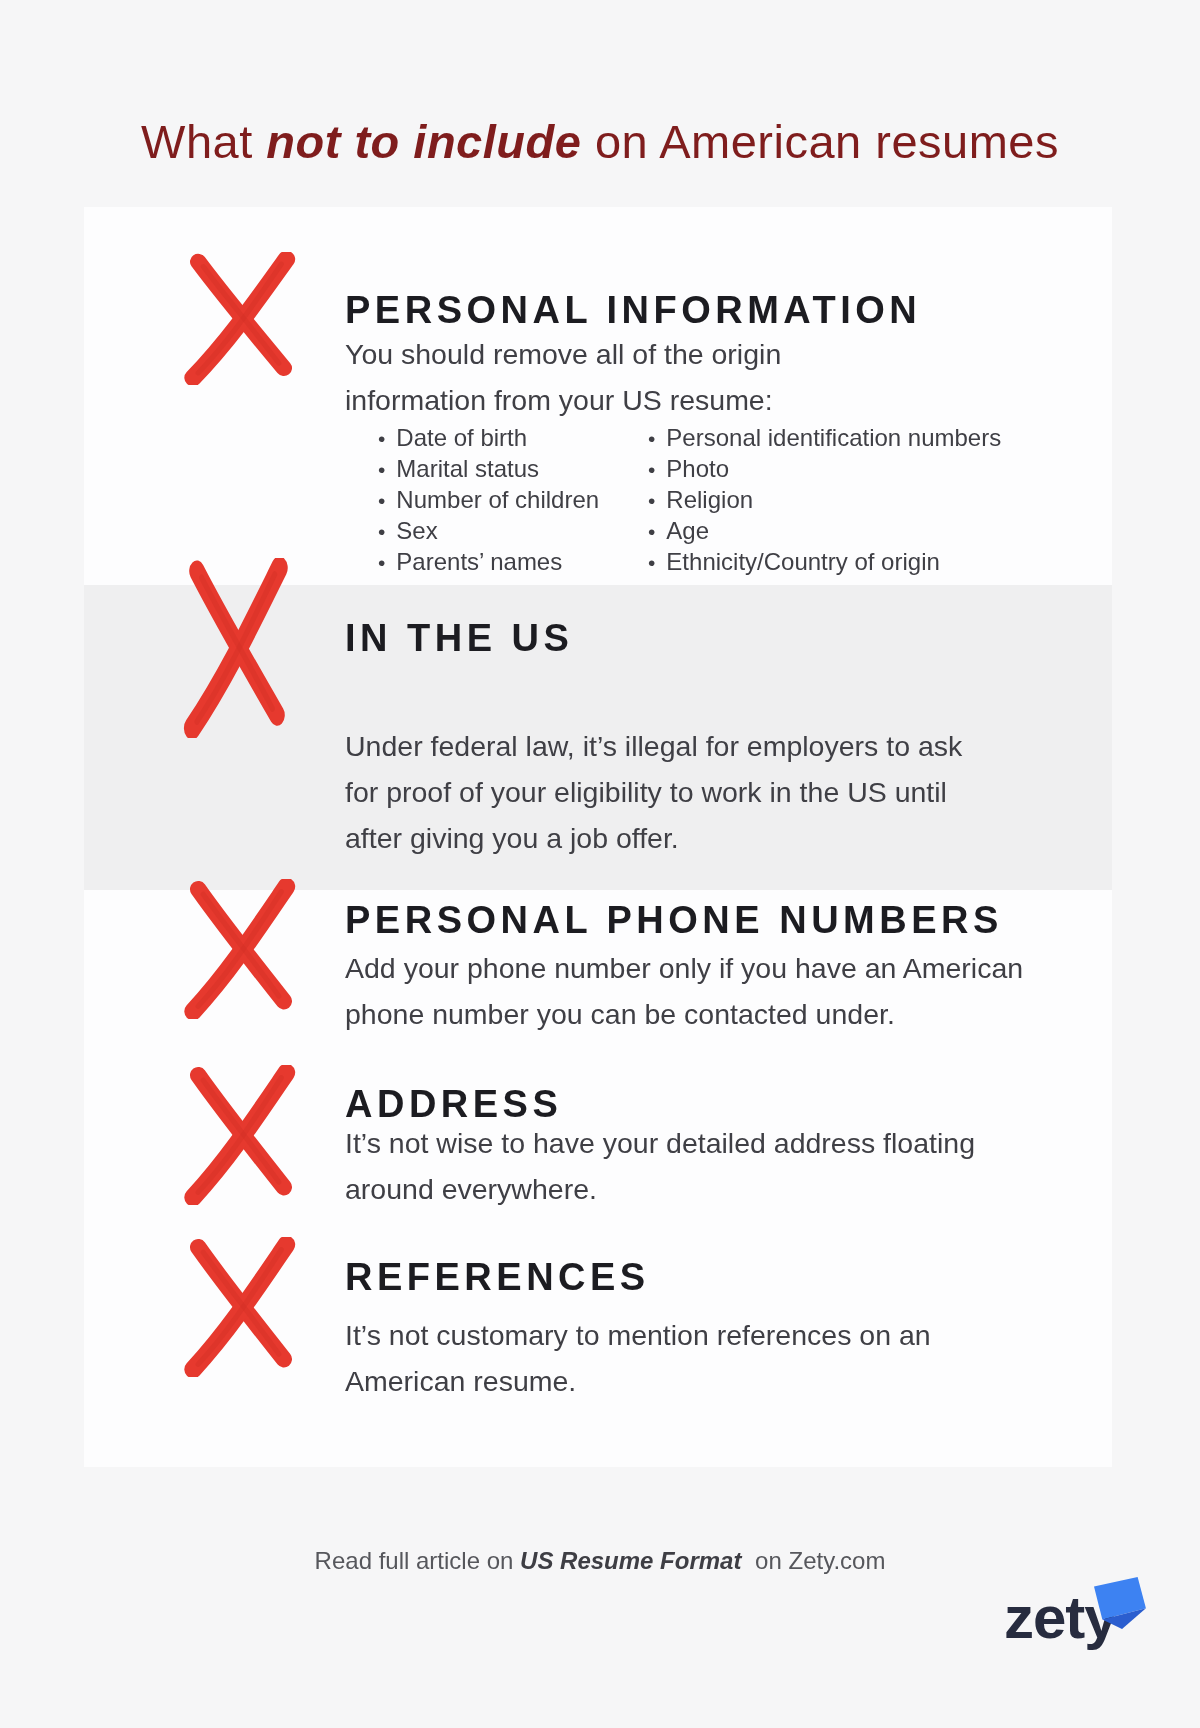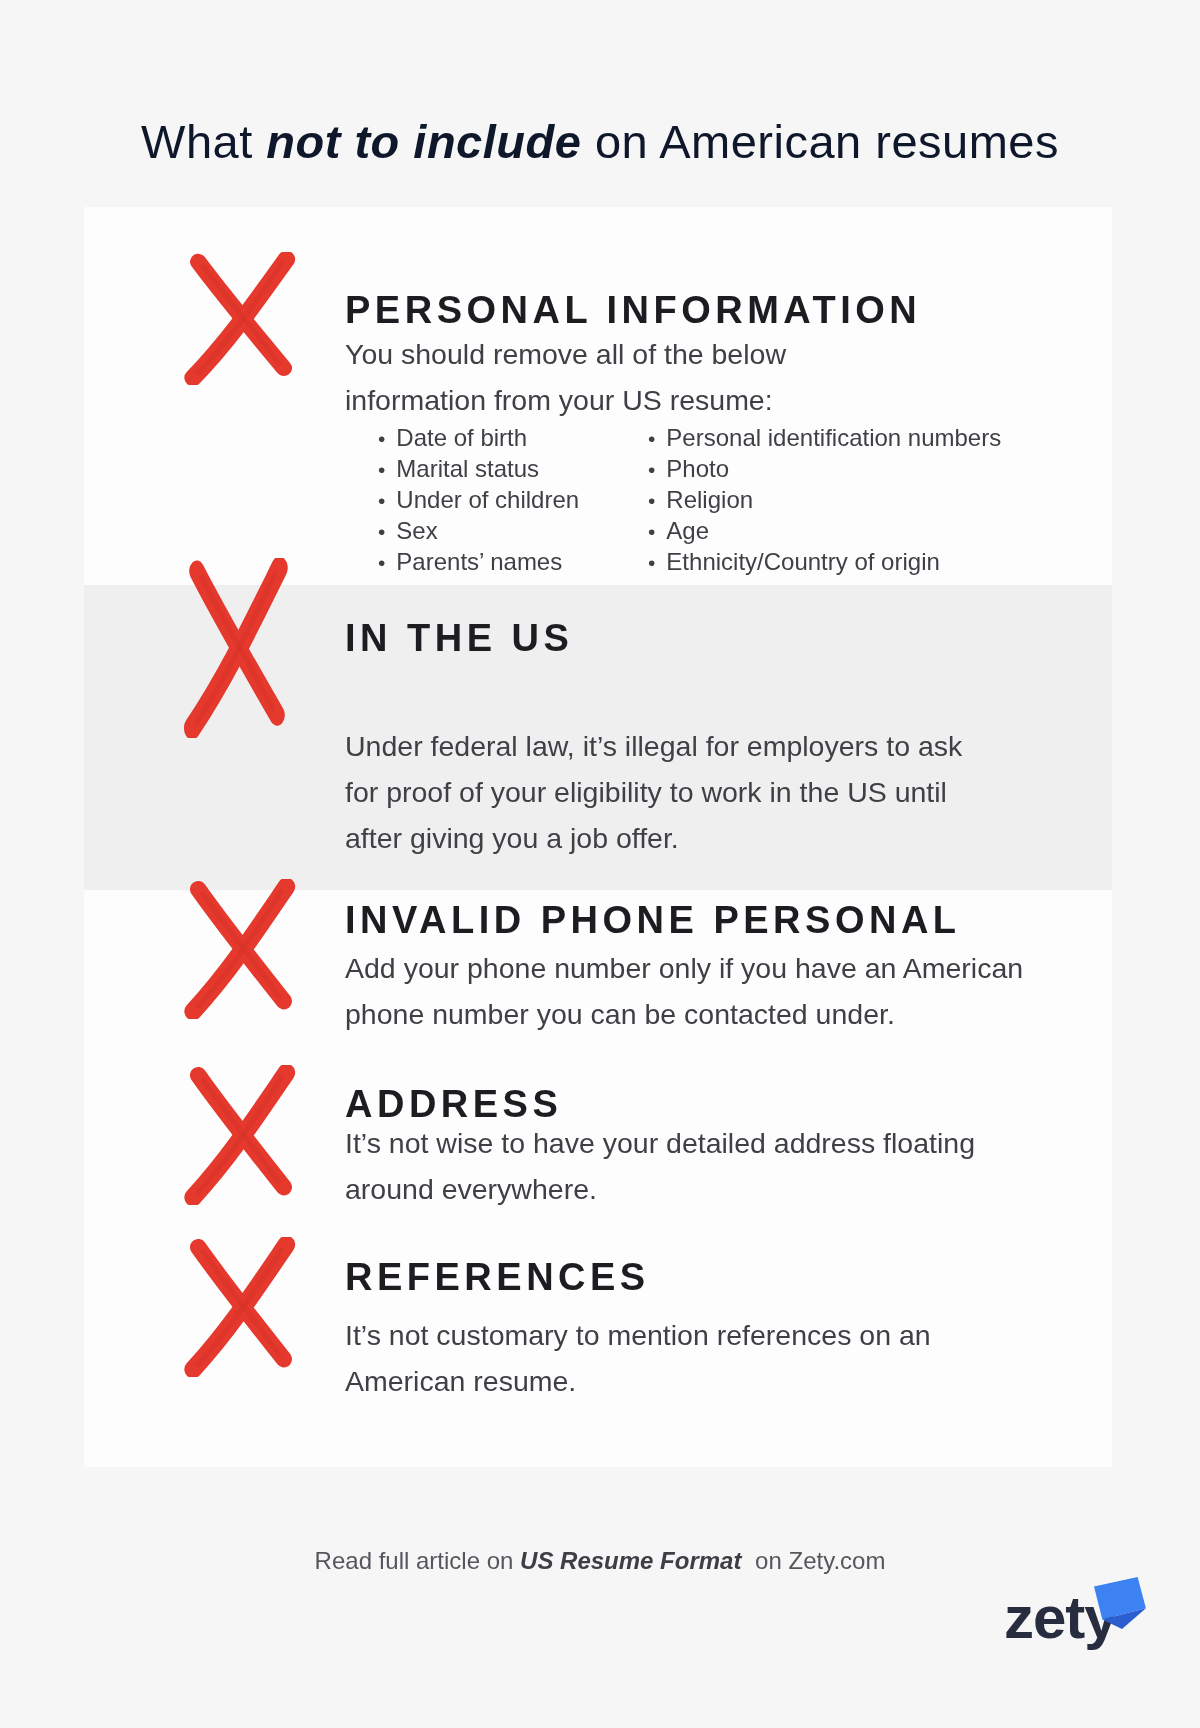--- a/index.html
+++ b/index.html
@@ -7,21 +7,21 @@
     width:1200px;height:1728px;
     background:#f6f6f7;
     font-family:"Liberation Sans", sans-serif;
   }
   #page{position:relative;width:1200px;height:1728px;overflow:hidden;background:#f6f6f7;}
 
   
   .title{
     position:absolute;left:0;top:112px;width:100%;
     text-align:center;font-size:47px;line-height:60px;
-    color:#0f172a;letter-spacing:.5px;font-weight:400;
+    color:#7f1d1d;letter-spacing:.5px;font-weight:400;
   }
   .title .em{font-weight:800;font-style:italic;}
 
   
   .card{
     position:absolute;left:84px;top:207px;width:1028px;height:1260px;
     background:#fdfdfe;
   }
   .band{
     position:absolute;left:0;top:378px;width:1028px;height:305px;
@@ -96,28 +96,28 @@
     <div class="x-mark x1">
       <svg viewBox="0 0 100 110" preserveAspectRatio="none" aria-hidden="true">
         <path d="M16,8 C36,36 60,66 84,96" stroke="#e6392e" stroke-width="13" fill="none" stroke-linecap="round"></path>
         <path d="M86,6 C64,38 40,74 12,104" stroke="#e6392e" stroke-width="14" fill="none" stroke-linecap="round"></path>
         <path d="M20,12 C40,40 60,64 80,92" stroke="#d32f26" stroke-width="4" fill="none" stroke-linecap="round" opacity="0.4"></path>
         <path d="M82,10 C62,40 42,72 16,100" stroke="#d32f26" stroke-width="4" fill="none" stroke-linecap="round" opacity="0.4"></path>
       </svg>
     </div>
     <div class="heading h1">PERSONAL INFORMATION</div>
     <div class="desc d1">
-      <div class="dline">You should remove all of the below</div>
+      <div class="dline">You should remove all of the origin</div>
       <div class="dline">information from your US resume:</div>
     </div>
     <div class="bullets">
       <div class="bcol bcol1">
         <div class="bullet">Date of birth</div>
         <div class="bullet">Marital status</div>
-        <div class="bullet">Under of children</div>
+        <div class="bullet">Number of children</div>
         <div class="bullet">Sex</div>
         <div class="bullet">Parents’ names</div>
       </div>
       <div class="bcol bcol2">
         <div class="bullet">Personal identification numbers</div>
         <div class="bullet">Photo</div>
         <div class="bullet">Religion</div>
         <div class="bullet">Age</div>
         <div class="bullet">Ethnicity/Country of origin</div>
       </div>
@@ -141,21 +141,21 @@
     </div>
 
     <div class="x-mark x3">
       <svg viewBox="0 0 100 110" preserveAspectRatio="none" aria-hidden="true">
         <path d="M16,8 C36,36 60,66 84,96" stroke="#e6392e" stroke-width="13" fill="none" stroke-linecap="round"></path>
         <path d="M86,6 C64,38 40,74 12,104" stroke="#e6392e" stroke-width="14" fill="none" stroke-linecap="round"></path>
         <path d="M20,12 C40,40 60,64 80,92" stroke="#d32f26" stroke-width="4" fill="none" stroke-linecap="round" opacity="0.4"></path>
         <path d="M82,10 C62,40 42,72 16,100" stroke="#d32f26" stroke-width="4" fill="none" stroke-linecap="round" opacity="0.4"></path>
       </svg>
     </div>
-    <div class="heading h3">INVALID PHONE PERSONAL</div>
+    <div class="heading h3">PERSONAL PHONE NUMBERS</div>
     <div class="desc d3">
       <div class="dline">Add your phone number only if you have an American</div>
       <div class="dline">phone number you can be contacted under.</div>
     </div>
 
     <div class="x-mark x4">
       <svg viewBox="0 0 100 110" preserveAspectRatio="none" aria-hidden="true">
         <path d="M16,8 C36,36 60,66 84,96" stroke="#e6392e" stroke-width="13" fill="none" stroke-linecap="round"></path>
         <path d="M86,6 C64,38 40,74 12,104" stroke="#e6392e" stroke-width="14" fill="none" stroke-linecap="round"></path>
         <path d="M20,12 C40,40 60,64 80,92" stroke="#d32f26" stroke-width="4" fill="none" stroke-linecap="round" opacity="0.4"></path>

